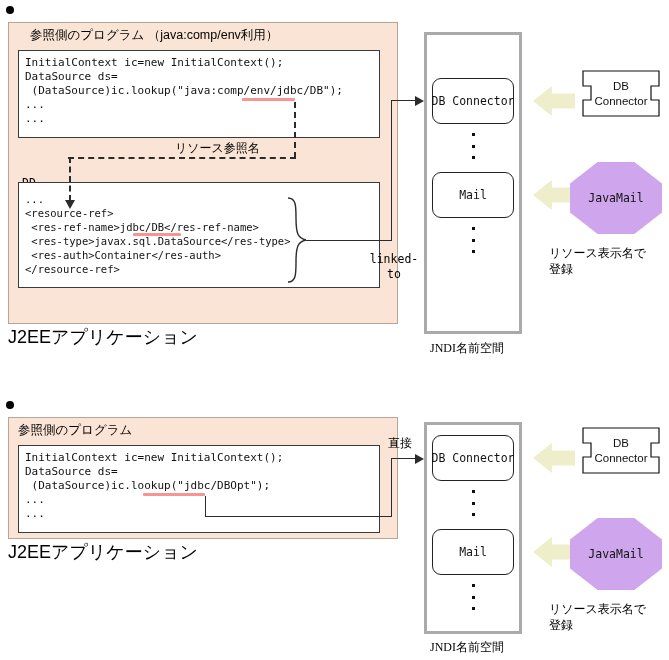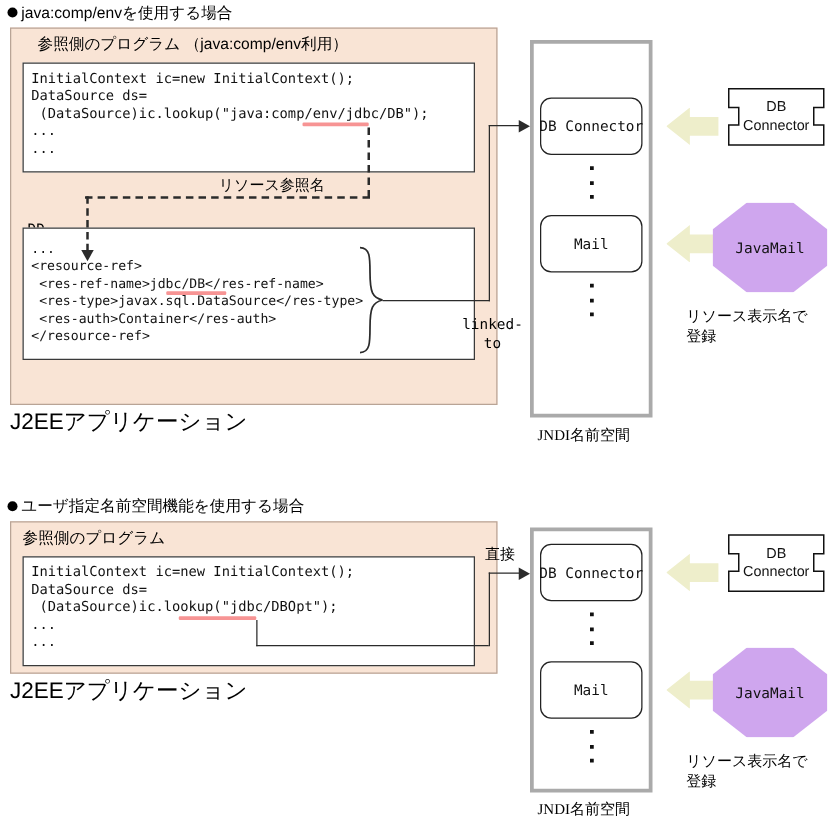--- a/index.html
+++ b/index.html
@@ -159,21 +159,21 @@
   
   .block-arrow{
     background:#eeeecb;
     clip-path:polygon(0 50%,45% 0,45% 25%,100% 25%,100% 75%,45% 75%,45% 100%);
   }
 </style>
 </head>
 <body>
 
 <div class="abs sec-heading" style="left:6px;top:3px;">
-  <span class="bullet"></span><span>java:comp/envを使用する場合</span>
+  <span class="bullet"></span>
 </div>
 
 <div class="abs app-panel" style="left:8px;top:22px;width:390px;height:302px;"></div>
 
 <div class="abs panel-title" style="left:18px;top:28px;margin-left:12px;">参照側のプログラム （java:comp/env利用）</div>
 
 <div class="abs code-box" style="left:18px;top:50px;width:362px;height:88px;"></div>
 <div class="abs code" style="left:25px;top:56px;">InitialContext ic=new InitialContext();
 DataSource ds=
  (DataSource)ic.lookup("java:comp/env/jdbc/DB");
@@ -236,21 +236,21 @@
 </svg>
 <div class="abs connector-shape" style="left:586px;top:70px;width:70px;height:48px;border:none;background:none;">DB
 Connector</div>
 
 <div class="abs octagon" style="left:570px;top:162px;width:92px;height:72px;">JavaMail</div>
 
 <div class="abs jp-label" style="left:549px;top:245px;">リソース表示名で
 登録</div>
 
 <div class="abs sec-heading" style="left:6px;top:398px;">
-  <span class="bullet"></span><span>ユーザ指定名前空間機能を使用する場合</span>
+  <span class="bullet"></span>
 </div>
 
 <div class="abs app-panel" style="left:8px;top:417px;width:390px;height:122px;"></div>
 <div class="abs panel-title" style="left:18px;top:423px;text-align:center;">参照側のプログラム</div>
 
 <div class="abs code-box" style="left:18px;top:445px;width:362px;height:88px;"></div>
 <div class="abs code" style="left:25px;top:451px;">InitialContext ic=new InitialContext();
 DataSource ds=
  (DataSource)ic.lookup("jdbc/DBOpt");
 ...

